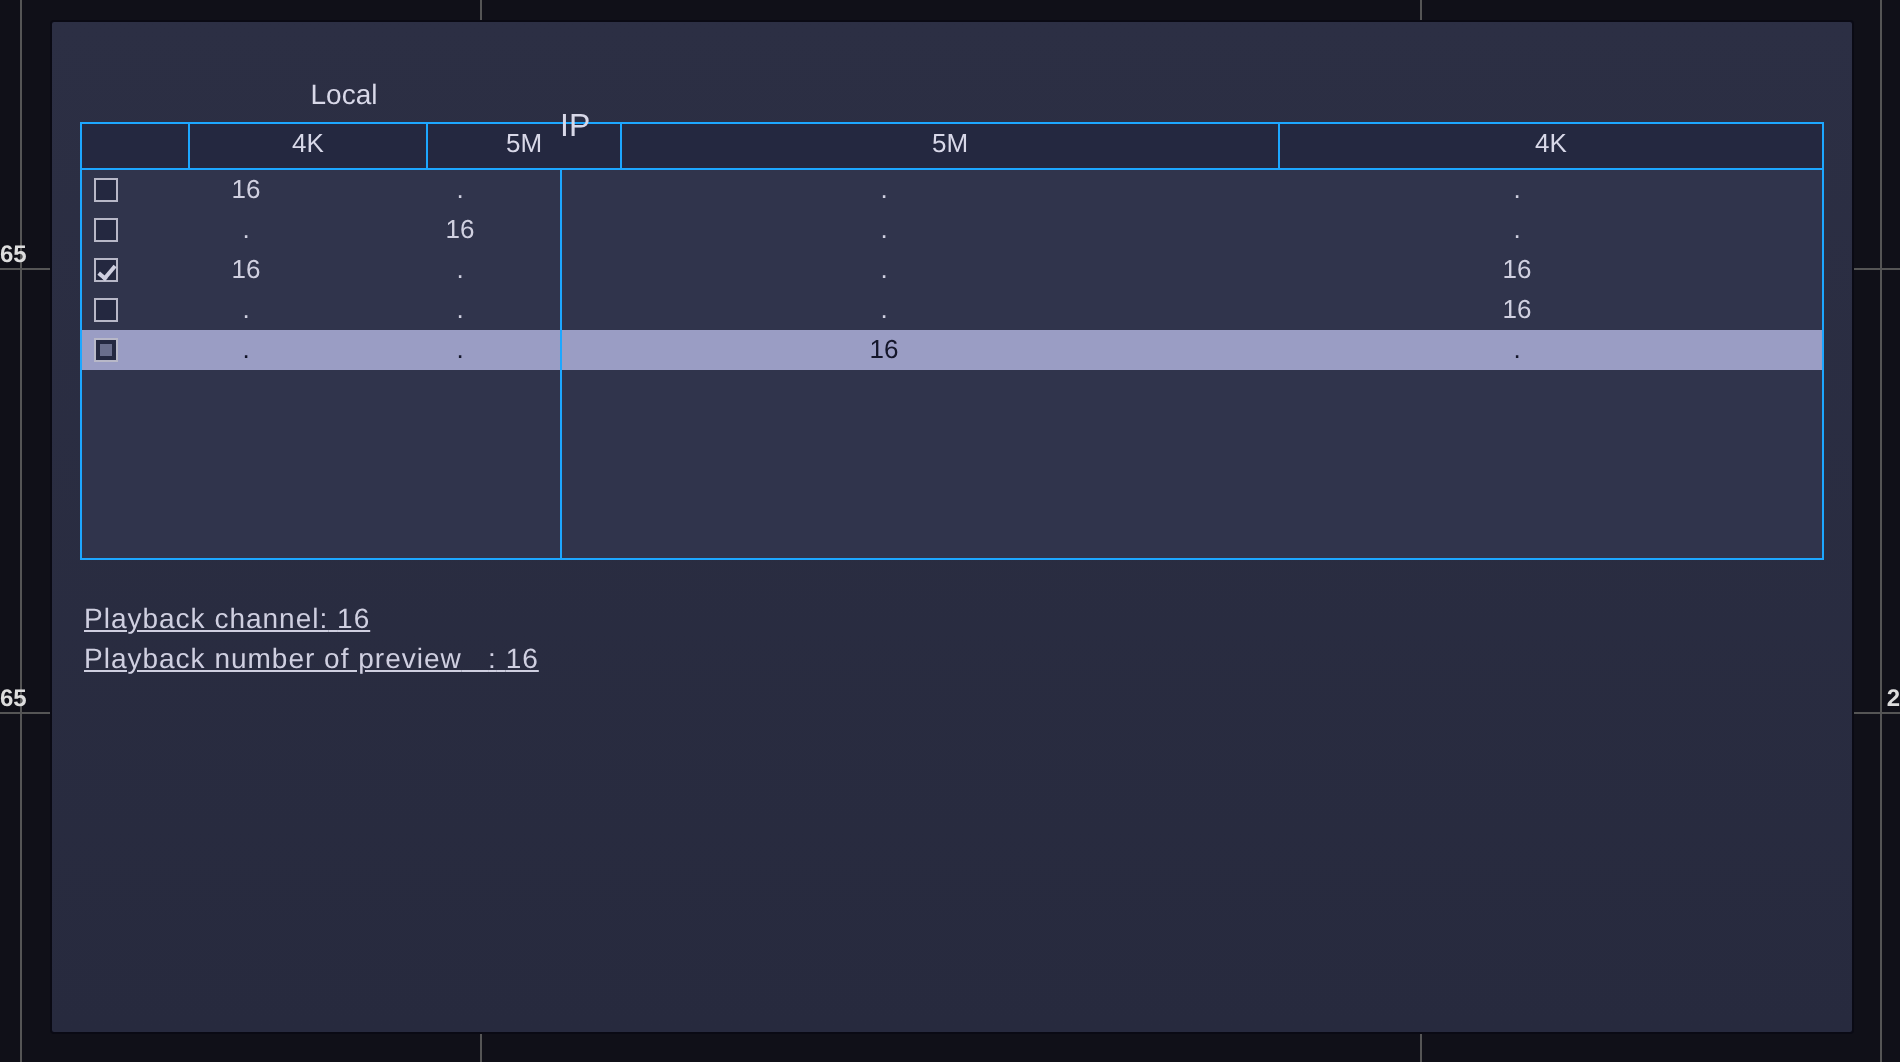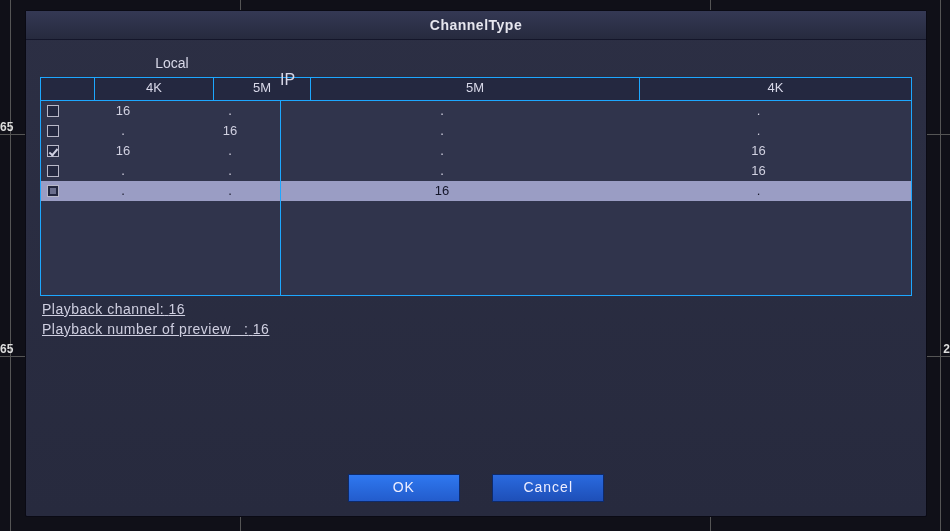--- a/index.html
+++ b/index.html
@@ -16,21 +16,21 @@
     border:1px solid #0a0a14;border-radius:2px;
   }
   .titlebar{
     height:28px;line-height:28px;text-align:center;color:#e6e6ee;font-size:14px;
     font-weight:bold;letter-spacing:0.5px;
     background:linear-gradient(180deg,#343854 0%,#262a3e 100%);
     border-bottom:1px solid #14162a;
   }
 
   .table-wrap{
-    position:absolute;left:14px;top:44px;width:872px;
+    position:absolute;left:14px;top:28px;width:872px;
   }
   
   .grp-row{display:flex;height:22px;}
   .grp-chk{width:24px;}
   .grp-local{width:216px;text-align:center;color:#d8d8e8;font-size:14px;}
   .grp-ip{flex:1;text-align:left;color:#d8d8e8;font-size:16px;margin-top:16px;}
   
   .hdr-row{display:flex;height:22px;border:1px solid #1da7ff;background:#242840;padding-left:30px;}
   .hdr-cell{border-right:1px solid #1da7ff;color:#d8d8e8;font-size:13px;
     text-align:center;line-height:20px;}
@@ -85,21 +85,20 @@
   <div class="bg-v" style="left:10px"></div>
   <div class="bg-v" style="left:240px"></div>
   <div class="bg-v" style="left:710px"></div>
   <div class="bg-v" style="left:940px"></div>
   <div class="bg-txt" style="left:0;top:120px">65</div>
   <div class="bg-txt" style="left:0;top:342px">65</div>
   <div class="bg-txt" style="right:0;top:342px">2</div>
 </div>
 
 <div class="dialog">
-  <div class="titlebar">ChannelType</div>
 
   <div class="table-wrap">
     <div class="grp-row">
       <div class="grp-chk"></div>
       <div class="grp-local">Local</div>
       <div class="grp-ip">IP</div>
     </div>
 
     <div class="hdr-row">
       <div class="hdr-cell col-chk"></div>
@@ -169,17 +168,13 @@
       <span>Playback channel:</span>
       <span>16</span>
     </div>
     <div>
       <span>Playback number of preview</span>&nbsp;&nbsp;
       <span>:</span>
       <span>16</span>
     </div>
   </div>
 
-  <div class="btn-row">
-    <div class="btn">OK</div>
-    <div class="btn">Cancel</div>
-  </div>
 </div>
 
 </body></html>

